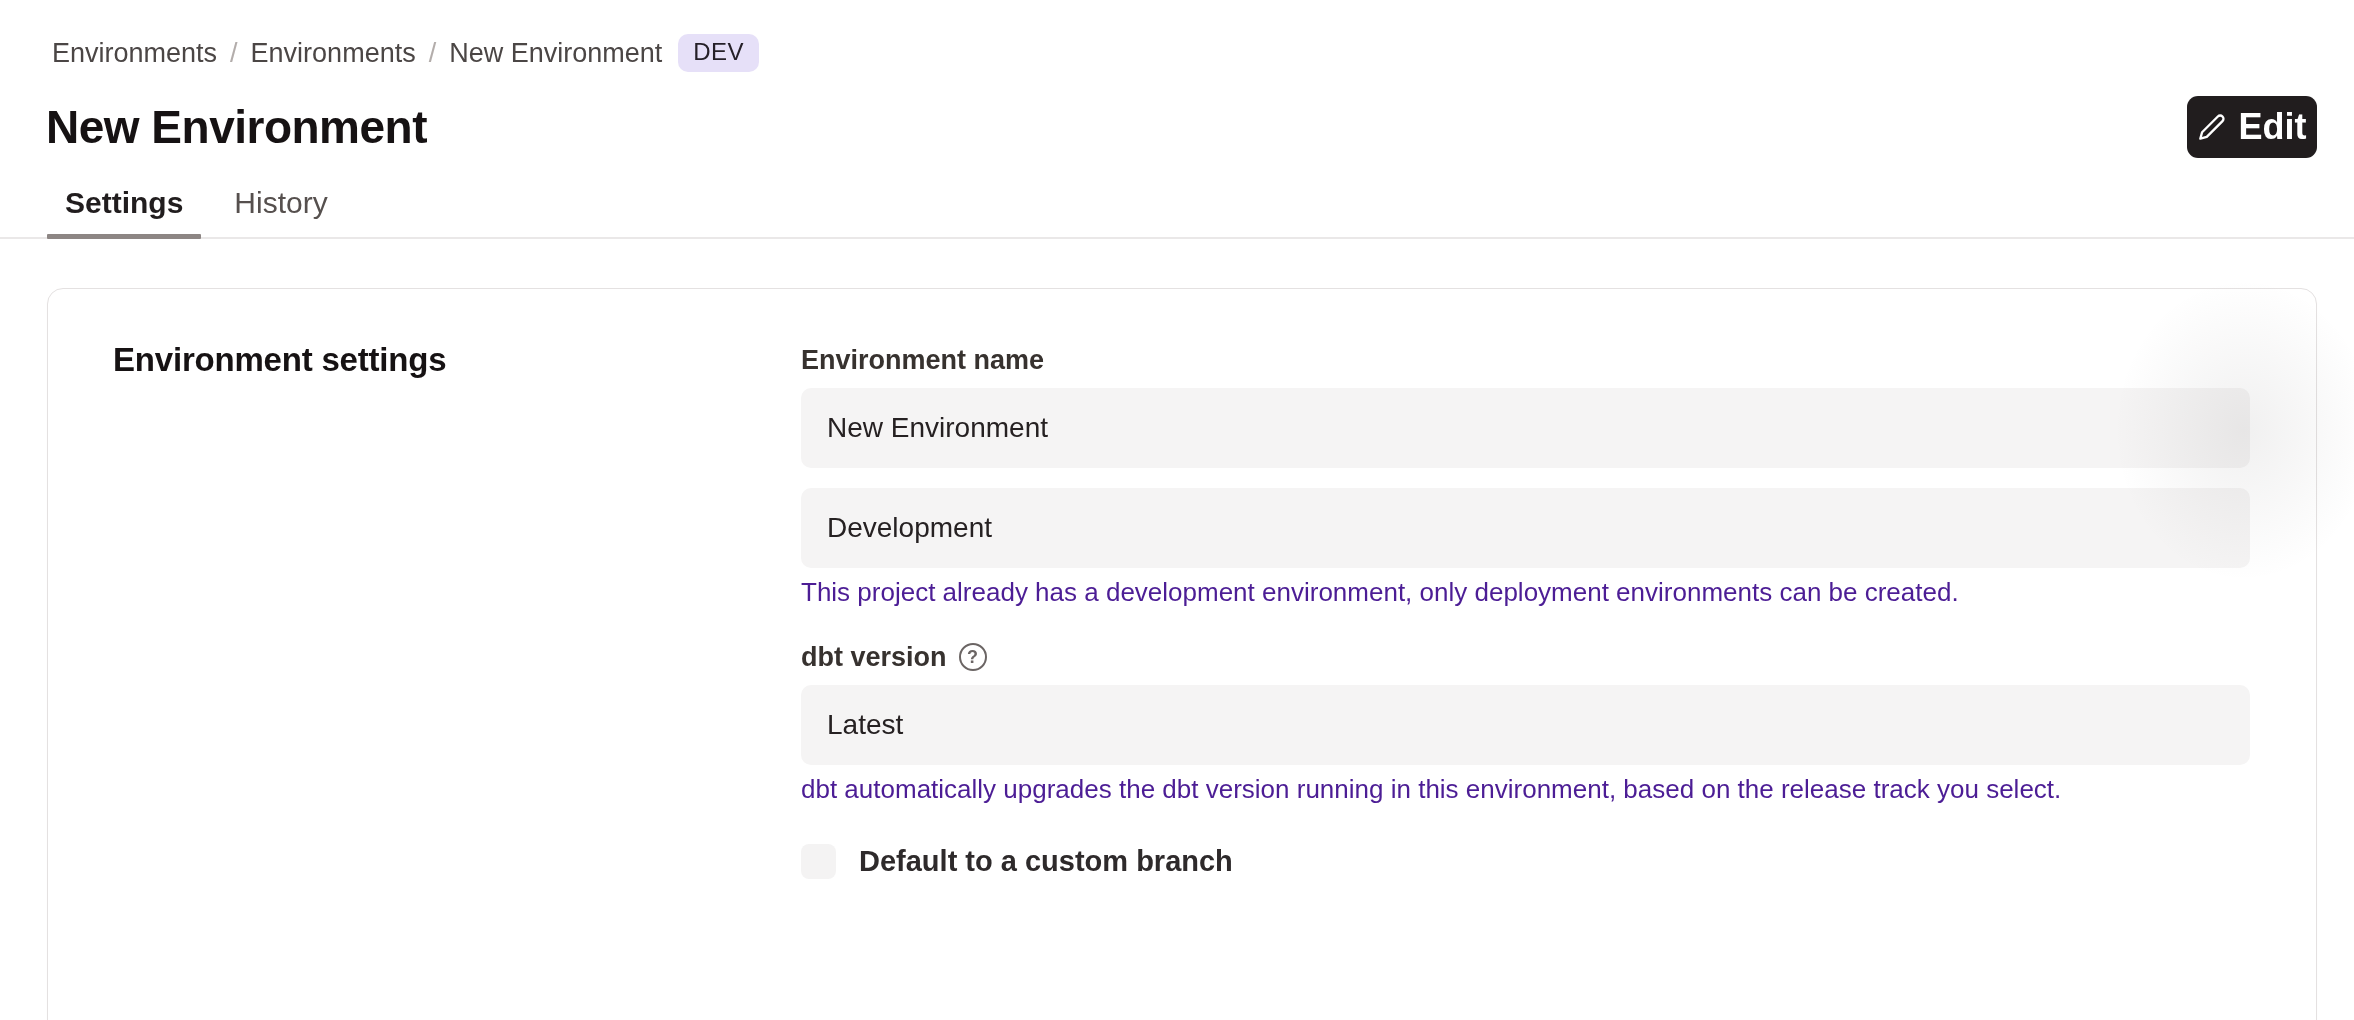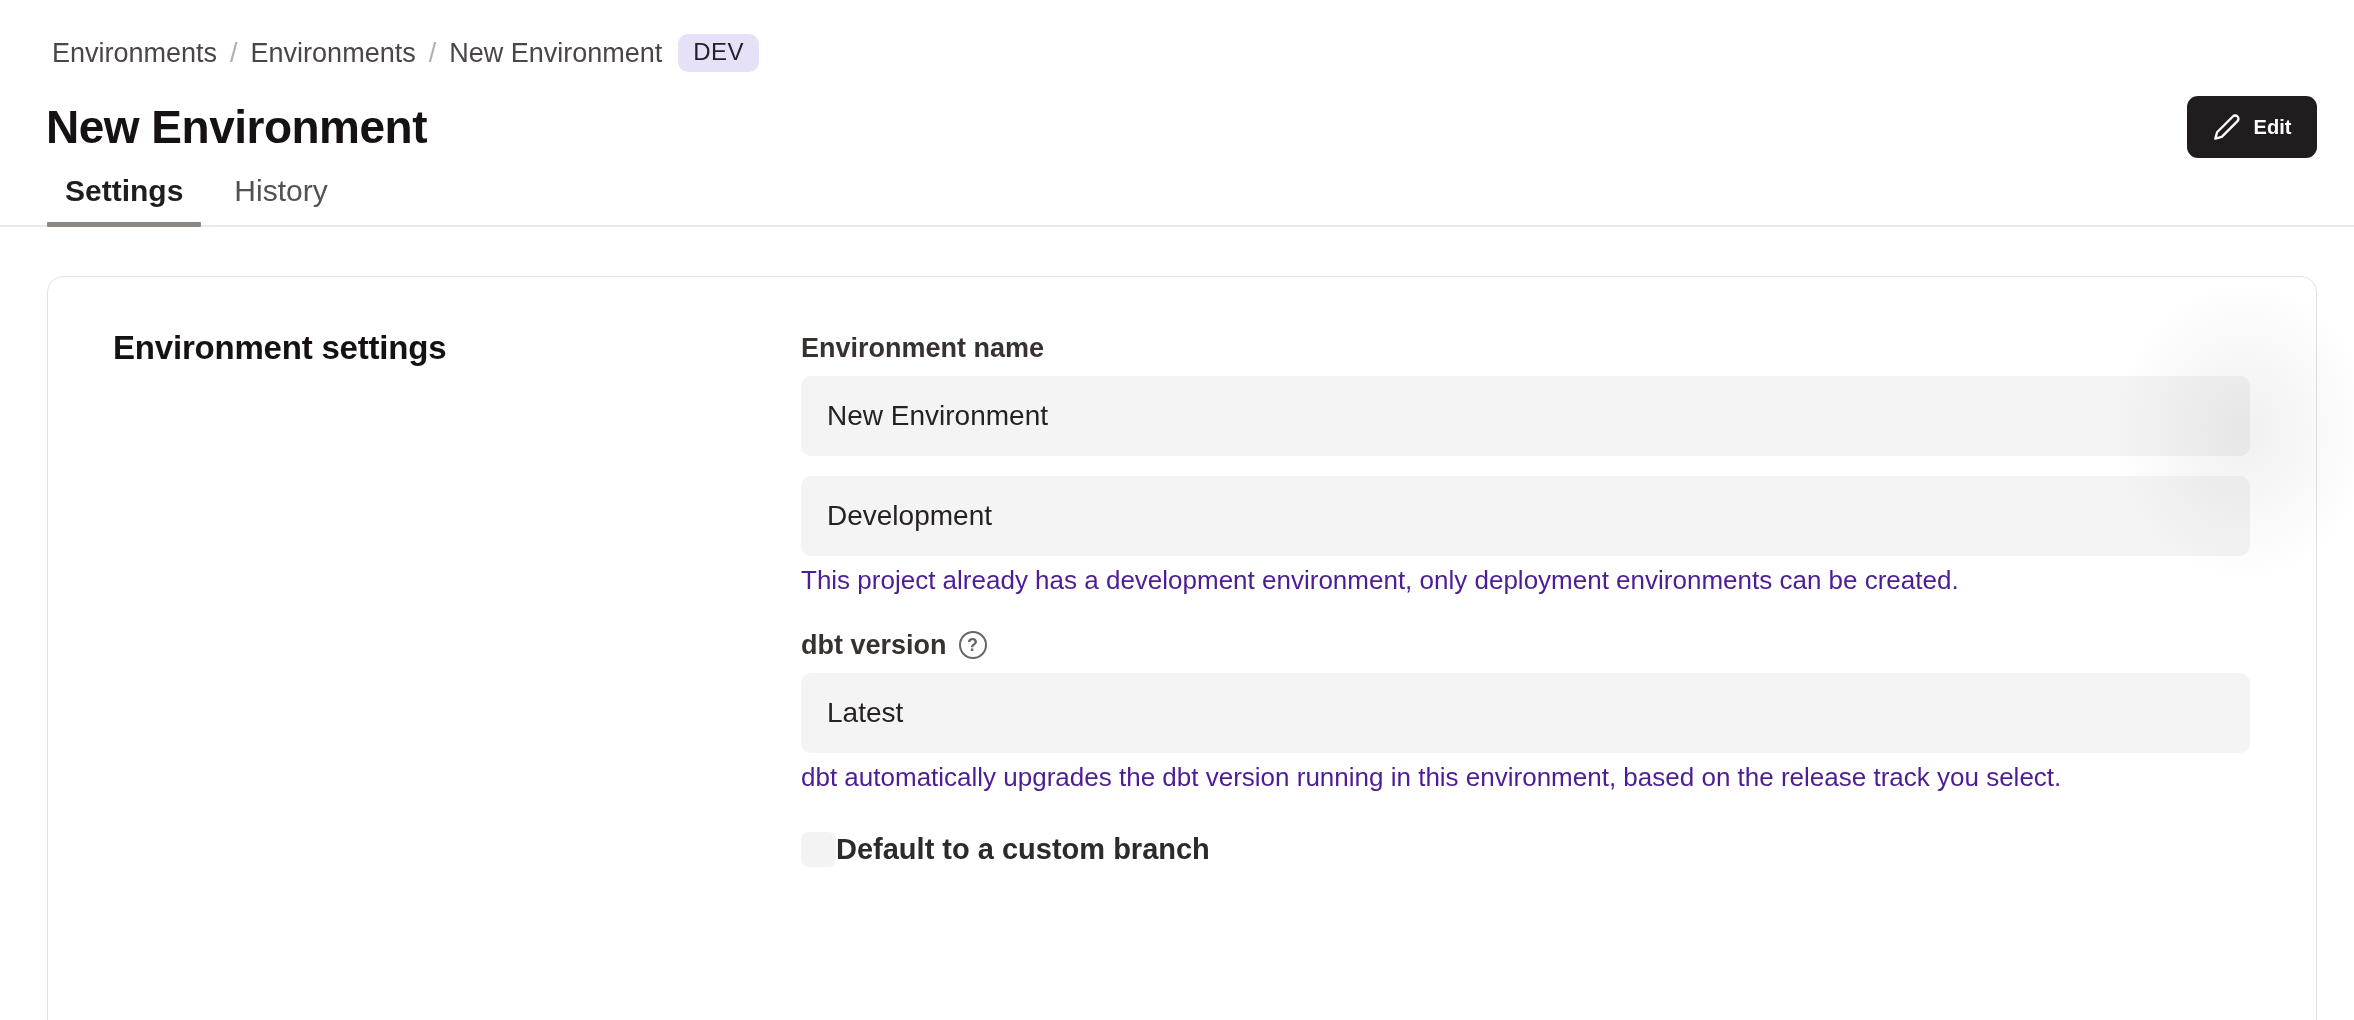--- a/index.html
+++ b/index.html
@@ -56,31 +56,31 @@
   }
   .edit-btn {
     display: flex; align-items: center; justify-content: center;
     gap: 13px;
     width: 130px; height: 62px;
     background: #211d1e;
     color: #ffffff;
     border: none;
     border-radius: 11px;
     font-family: "Liberation Sans", sans-serif;
-    font-size: 20px;
+    font-size: 36px;
     font-weight: 600;
     cursor: pointer;
   }
   .edit-btn svg { width: 28px; height: 28px; display: block; }
 
   
   .tabs {
     display: flex;
     gap: 15px;
-    margin-top: 16px;
+    margin-top: 28px;
     padding-left: 47px;
     border-bottom: 2px solid #eae8e8;
     text-align: right;
   }
   .tab {
     position: relative;
     font-size: 30px;
     color: #56504e;
     font-weight: 500;
     padding: 0 18px 17px;
@@ -161,20 +161,21 @@
   .field-helper {
     margin-top: 8px;
     font-size: 26px;
     color: #4c1d95;
     line-height: 1.3;
   }
   .field.tight { margin-bottom: 32px; }
 
   .checkbox-row {
     display: flex; align-items: center;
+    gap: 23px;
     margin-top: 37px;
   }
   .checkbox {
     width: 35px; height: 35px;
     background: #f4f3f3;
     border-radius: 8px;
     cursor: pointer;
     flex: 0 0 35px;
   }
   .checkbox-label {

